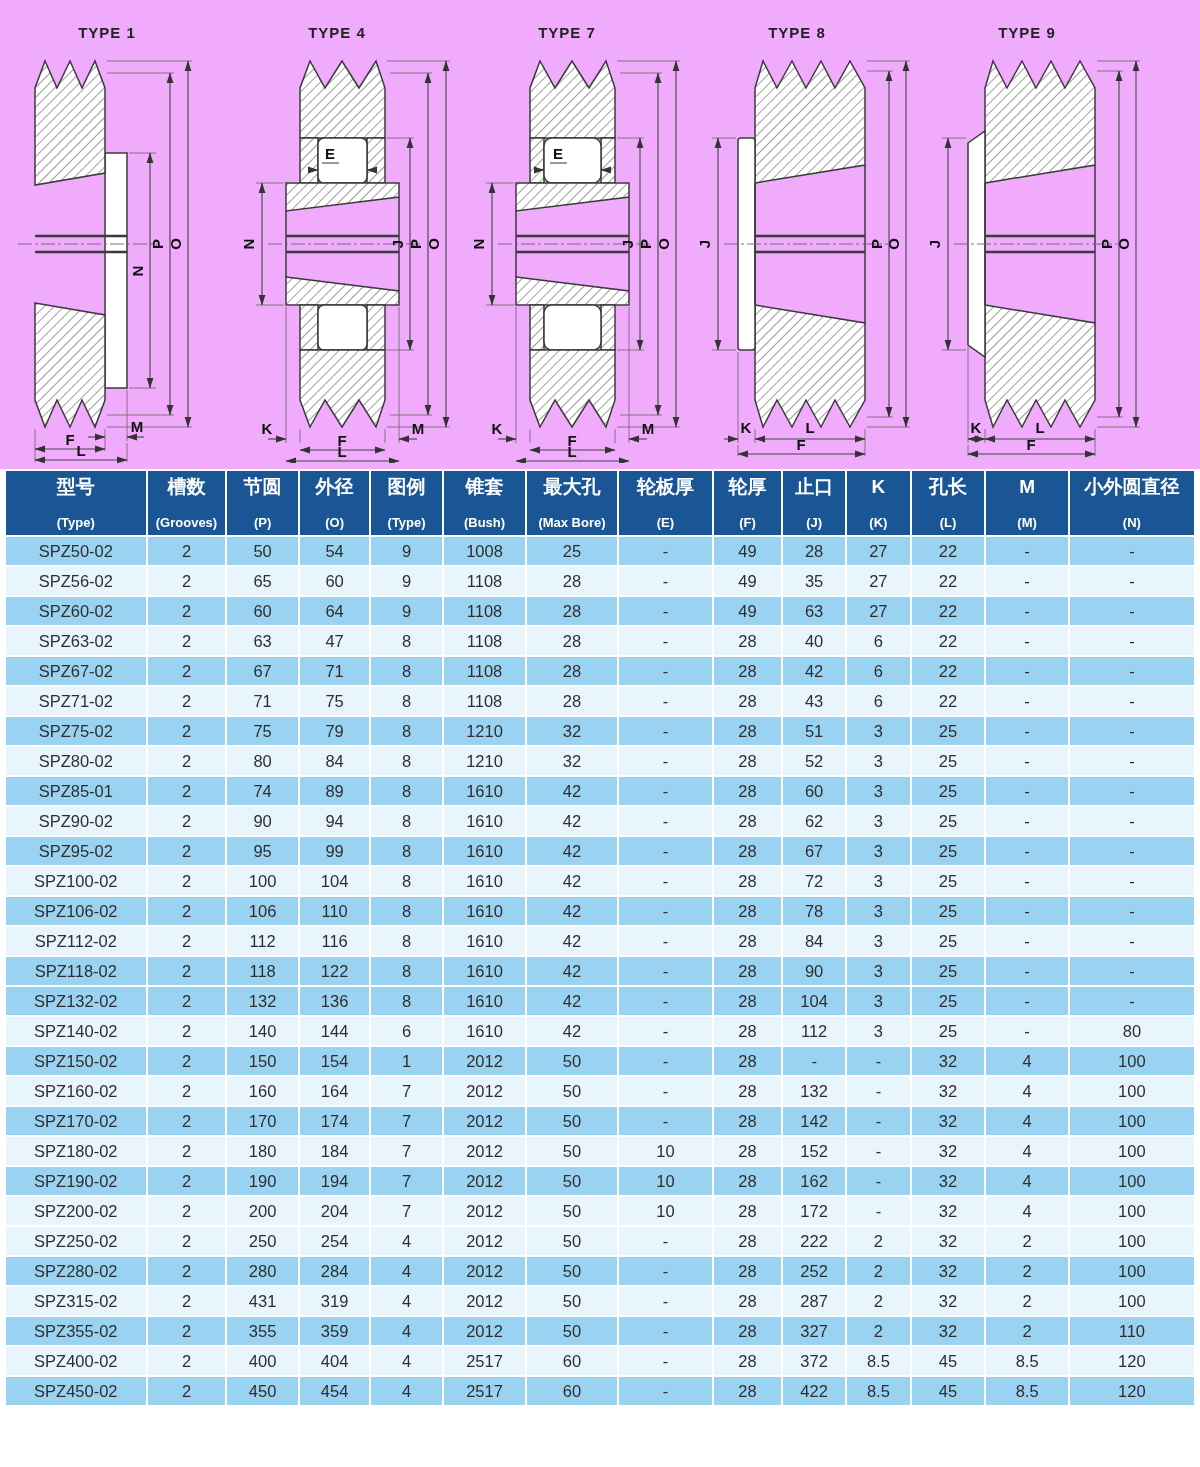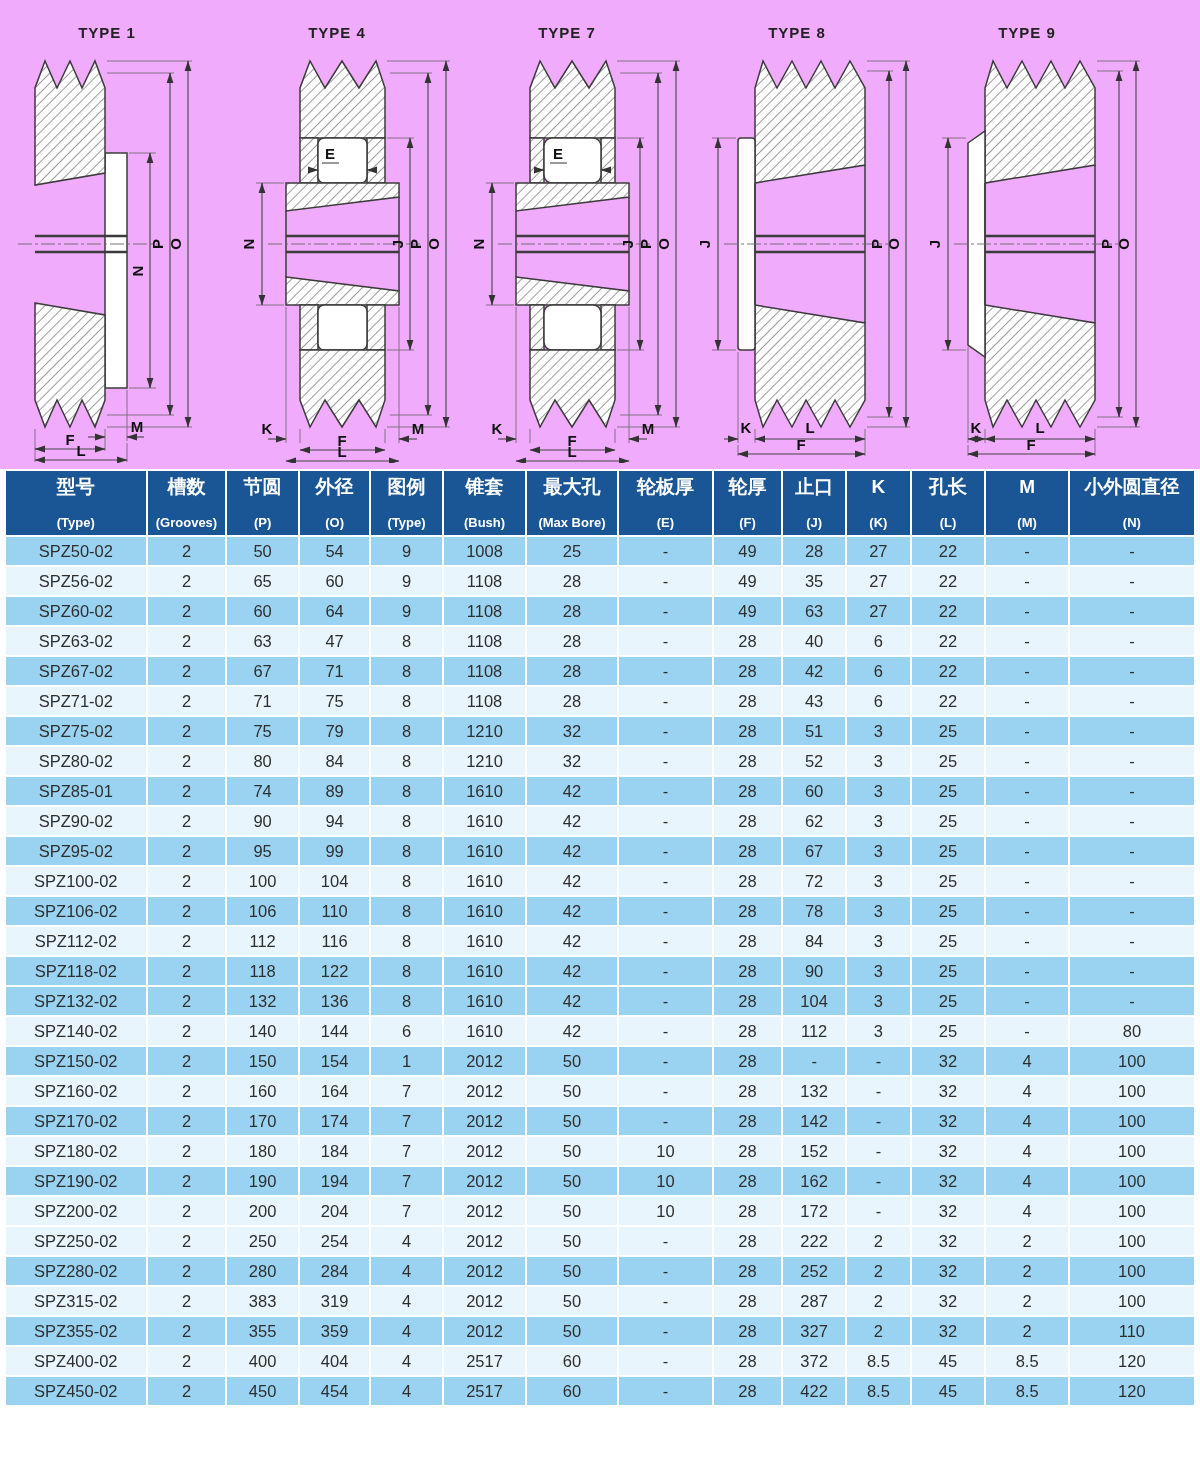--- a/index.html
+++ b/index.html
@@ -769,21 +769,21 @@
           <td>28</td>
           <td>252</td>
           <td>2</td>
           <td>32</td>
           <td>2</td>
           <td>100</td>
         </tr>
         <tr class="r-light">
           <td>SPZ315-02</td>
           <td>2</td>
-          <td>383</td>
+          <td>431</td>
           <td>319</td>
           <td>4</td>
           <td>2012</td>
           <td>50</td>
           <td>-</td>
           <td>28</td>
           <td>287</td>
           <td>2</td>
           <td>32</td>
           <td>2</td>

